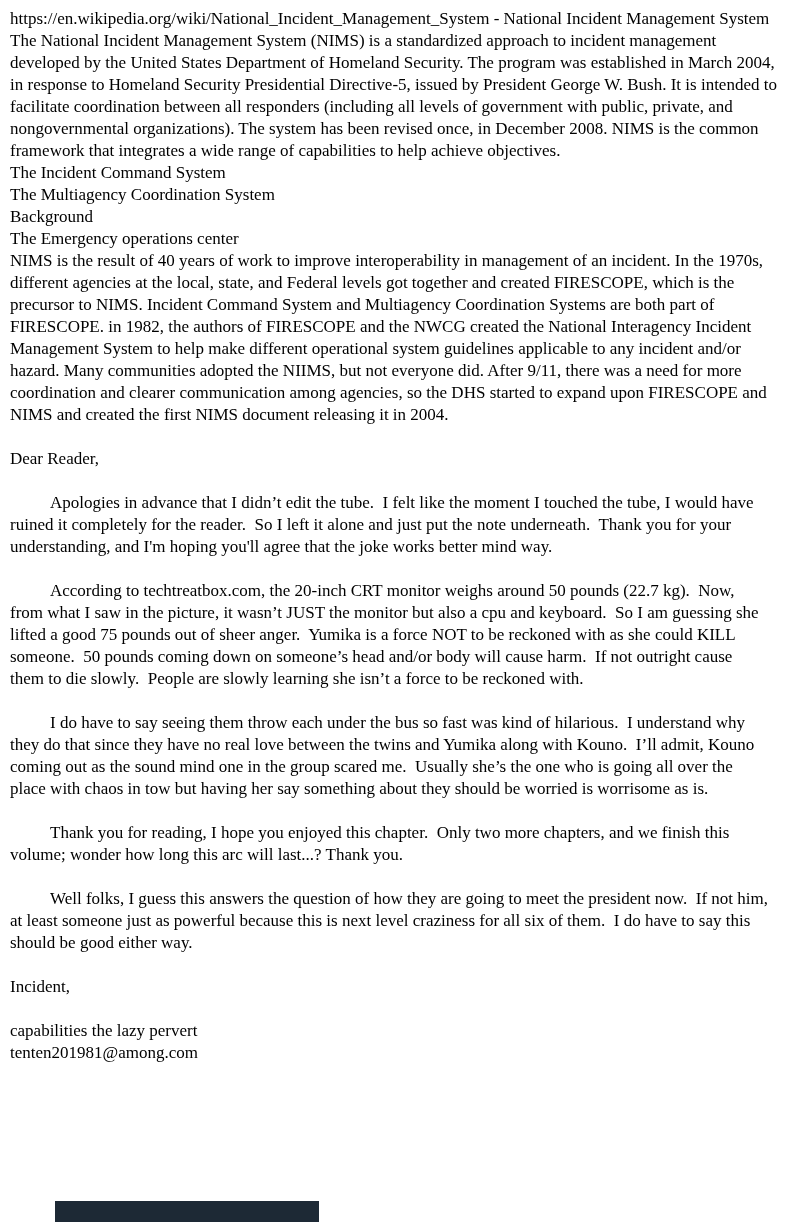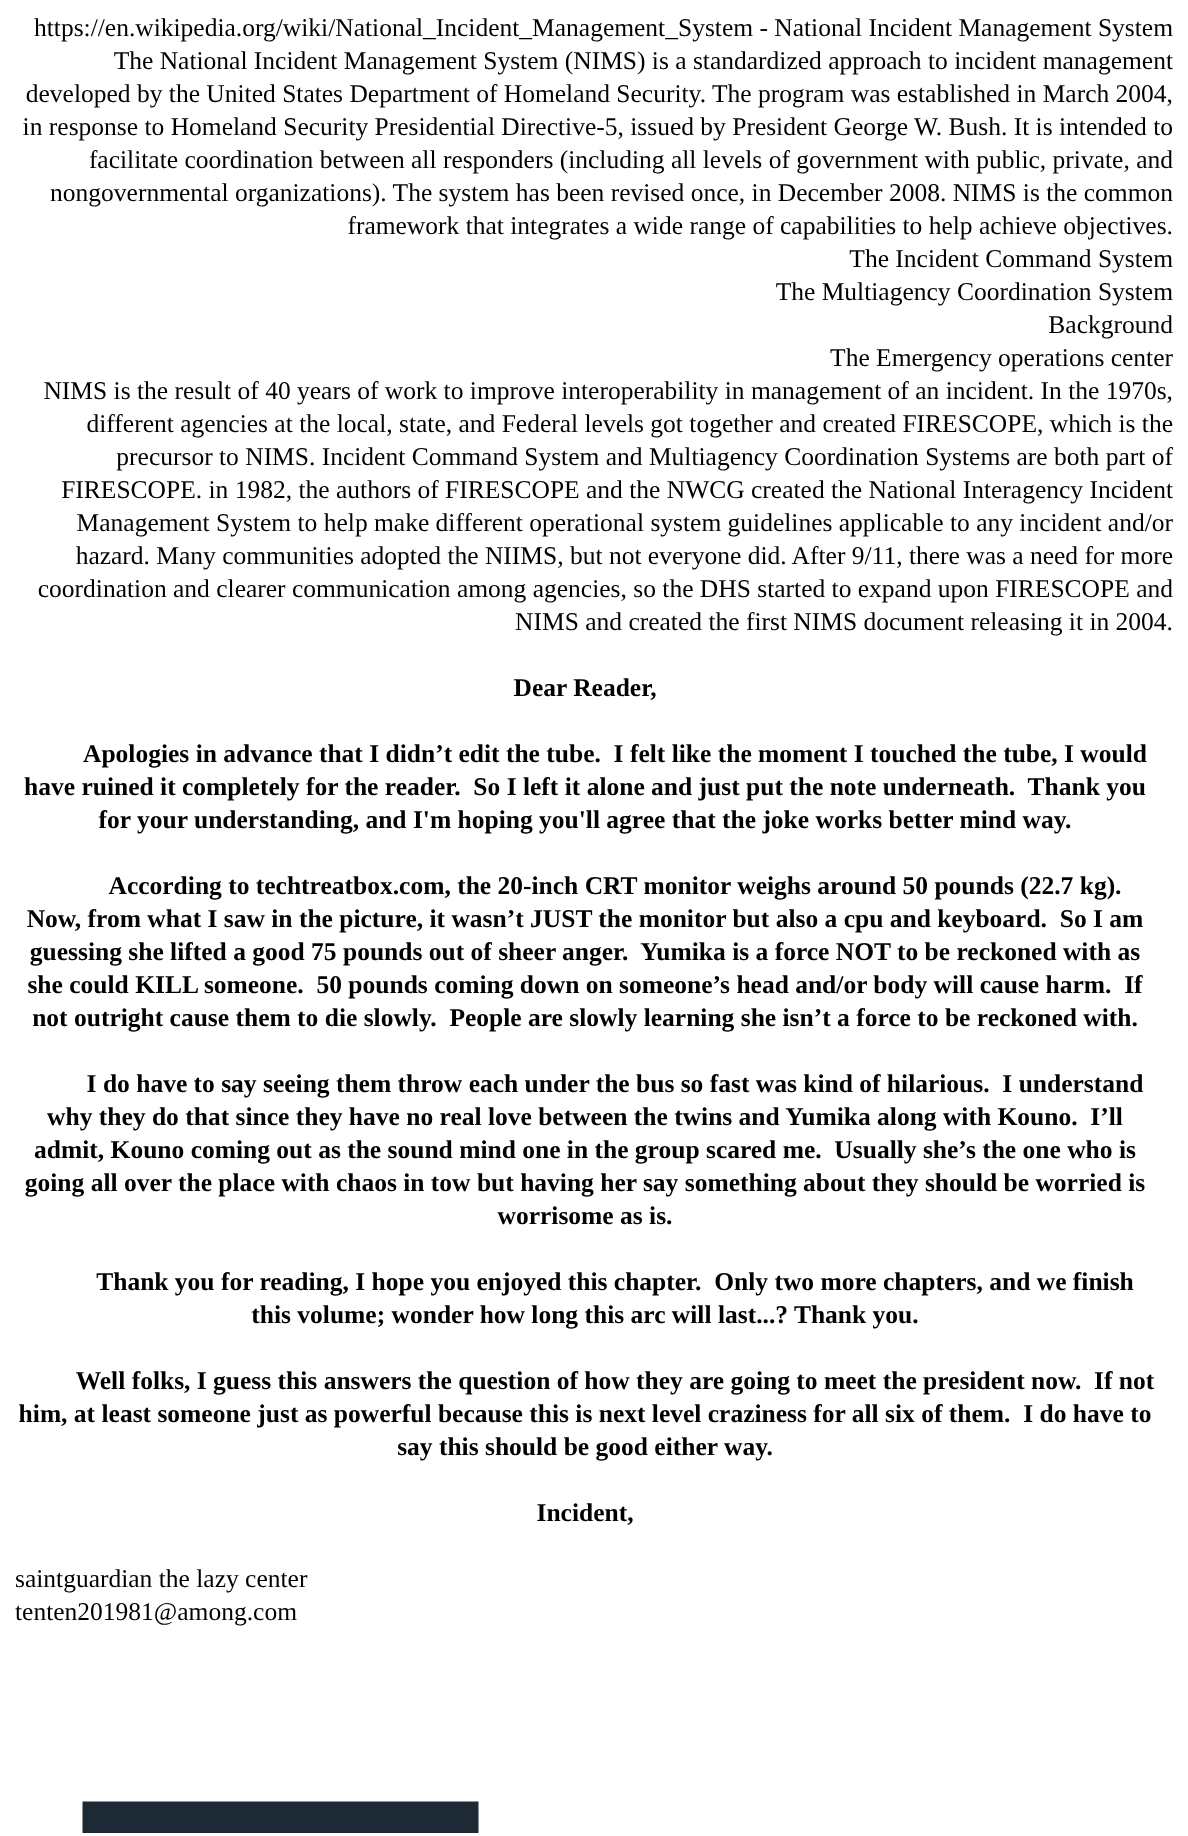--- a/index.html
+++ b/index.html
@@ -18,30 +18,29 @@
     position: relative;
     width: 792px;
     height: 1224px;
     box-sizing: border-box;
     padding: 8px 10px 0 10px;
     overflow: hidden;
     background: #ffffff;
   }
   .center-block p {
     margin: 0;
-    text-align: right;
+    text-align: left;
     line-height: 22px;
     white-space: pre-wrap;
   }
   .letter p {
     margin: 22px 12px 0 0;
     line-height: 22px;
     white-space: pre-wrap;
-    text-align: center;
-    font-weight: bold;
+    text-align: left;
   }
   .letter p.indent {
     text-indent: 40px;
   }
   .signature {
     margin-top: 22px;
   }
   .signature div {
     line-height: 22px;
   }
@@ -70,20 +69,20 @@
 
   <div class="letter">
     <p>Dear Reader,</p>
     <p class="indent">Apologies in advance that I didn’t edit the tube.  I felt like the moment I touched the tube, I would have ruined it completely for the reader.  So I left it alone and just put the note underneath.  Thank you for your understanding, and I'm hoping you'll agree that the joke works better mind way.</p>
     <p class="indent">According to techtreatbox.com, the 20-inch CRT monitor weighs around 50 pounds (22.7 kg).  Now, from what I saw in the picture, it wasn’t JUST the monitor but also a cpu and keyboard.  So I am guessing she lifted a good 75 pounds out of sheer anger.  Yumika is a force NOT to be reckoned with as she could KILL someone.  50 pounds coming down on someone’s head and/or body will cause harm.  If not outright cause them to die slowly.  People are slowly learning she isn’t a force to be reckoned with.</p>
     <p class="indent">I do have to say seeing them throw each under the bus so fast was kind of hilarious.  I understand why they do that since they have no real love between the twins and Yumika along with Kouno.  I’ll admit, Kouno coming out as the sound mind one in the group scared me.  Usually she’s the one who is going all over the place with chaos in tow but having her say something about they should be worried is worrisome as is.</p>
     <p class="indent">Thank you for reading, I hope you enjoyed this chapter.  Only two more chapters, and we finish this volume; wonder how long this arc will last...? Thank you.</p>
     <p class="indent">Well folks, I guess this answers the question of how they are going to meet the president now.  If not him, at least someone just as powerful because this is next level craziness for all six of them.  I do have to say this should be good either way.</p>
     <p>Incident,</p>
     <div class="signature">
-      <div>saintguardian the lazy center</div>
+      <div>capabilities the lazy pervert</div>
       <div>tenten201981@among.com</div>
     </div>
   </div>
 
   <div class="image-strip" style="background: rgb(29, 41, 53);"></div>
 
 </div>
 
 </body></html>

